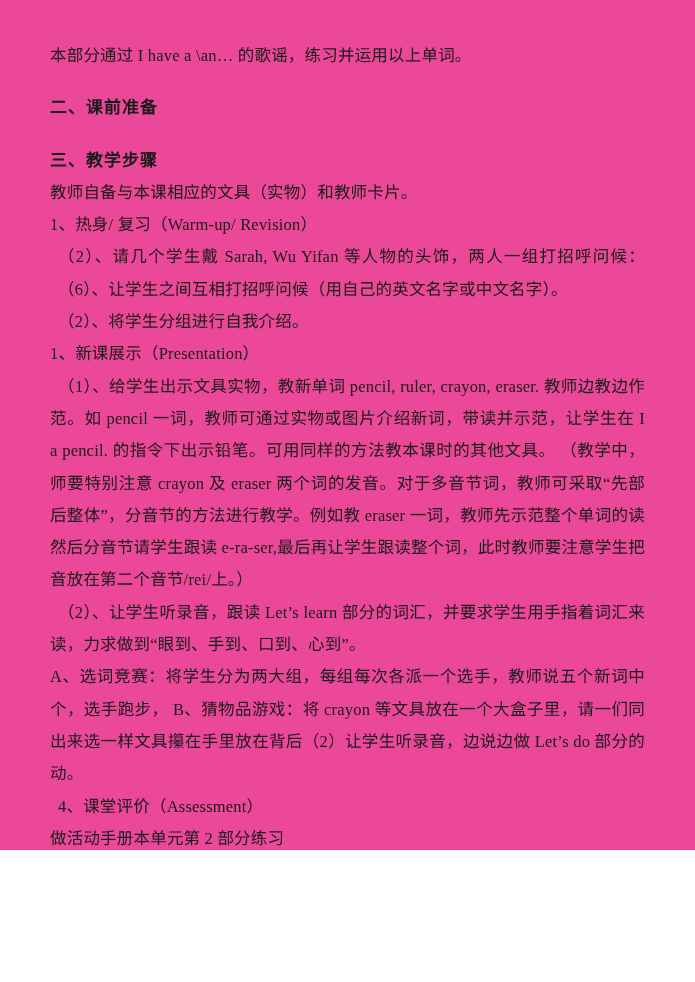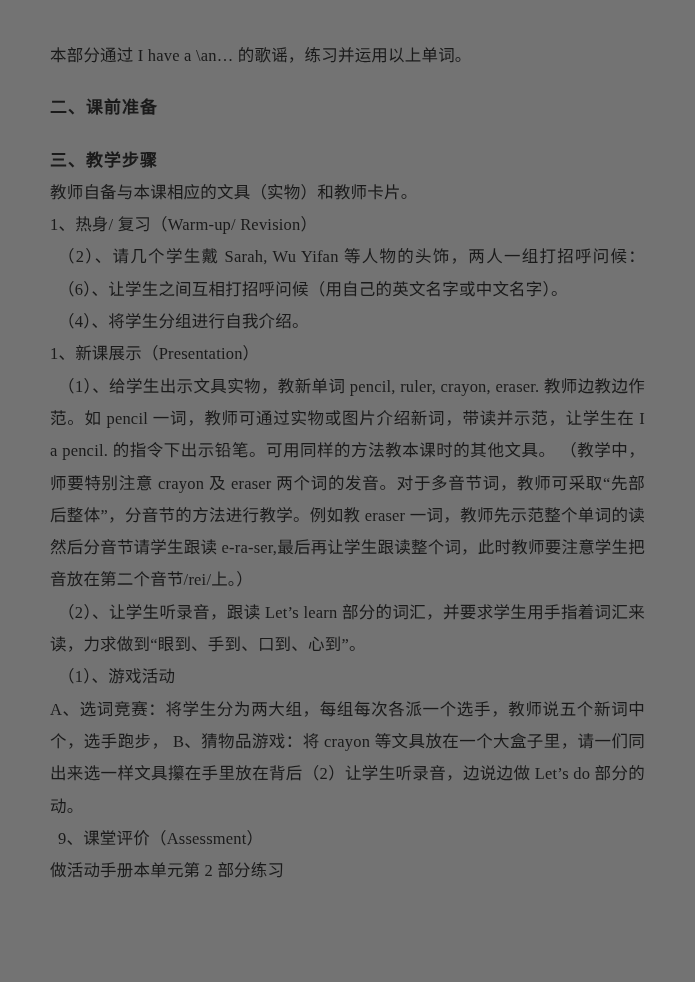--- a/index.html
+++ b/index.html
@@ -3,24 +3,24 @@
 <meta charset="utf-8">
 <style>
   html, body {
     margin: 0;
     padding: 0;
     background: #ffffff;
   }
   .page {
     position: relative;
     width: 695px;
-    height: 982px;
+    height: 850px;
     box-sizing: border-box;
     padding: 40px 50px 0 50px;
-    background: #737373;
+    background: #ec4899;
     color: #1a1a1a;
     font-family: "Liberation Serif", "DejaVu Serif", serif;
     font-size: 16.5px;
     overflow: hidden;
   }
   .line {
     height: 32.3px;
     line-height: 32.3px;
     white-space: nowrap;
     overflow: hidden;
@@ -46,31 +46,30 @@
 <body>
 
 <div class="page">
   <div class="line">本部分通过 I have a \an… 的歌谣，练习并运用以上单词。</div>
   <div class="line heading">二、课前准备</div>
   <div class="line heading">三、教学步骤</div>
   <div class="line">教师自备与本课相应的文具（实物）和教师卡片。</div>
   <div class="line">1、热身/ 复习（Warm-up/ Revision）</div>
   <div class="line indent full">（2）、请几个学生戴 Sarah, Wu Yifan 等人物的头饰，两人一组打招呼问候：Hello,</div>
   <div class="line indent">（6）、让学生之间互相打招呼问候（用自己的英文名字或中文名字）。</div>
-  <div class="line indent">（4）、将学生分组进行自我介绍。</div>
+  <div class="line indent">（2）、将学生分组进行自我介绍。</div>
   <div class="line">1、新课展示（Presentation）</div>
   <div class="line indent full">（1）、给学生出示文具实物，教新单词 pencil, ruler, crayon, eraser. 教师边教边作示</div>
   <div class="line full">范。如 pencil 一词，教师可通过实物或图片介绍新词，带读并示范，让学生在 I have</div>
   <div class="line full">a pencil. 的指令下出示铅笔。可用同样的方法教本课时的其他文具。 （教学中，教</div>
   <div class="line full">师要特别注意 crayon 及 eraser 两个词的发音。对于多音节词，教师可采取“先部分，</div>
   <div class="line full">后整体”，分音节的方法进行教学。例如教 eraser 一词，教师先示范整个单词的读音，</div>
   <div class="line full">然后分音节请学生跟读 e-ra-ser,最后再让学生跟读整个词，此时教师要注意学生把生</div>
   <div class="line">音放在第二个音节/rei/上。）</div>
   <div class="line indent full">（2）、让学生听录音，跟读 Let’s learn 部分的词汇，并要求学生用手指着词汇来认</div>
   <div class="line">读，力求做到“眼到、手到、口到、心到”。</div>
-  <div class="line indent">（1）、游戏活动</div>
   <div class="line full">A、选词竞赛：将学生分为两大组，每组每次各派一个选手，教师说五个新词中的一</div>
   <div class="line full">个，选手跑步， B、猜物品游戏：将 crayon 等文具放在一个大盒子里，请一们同学</div>
   <div class="line full">出来选一样文具攥在手里放在背后（2）让学生听录音，边说边做 Let’s do 部分的活</div>
   <div class="line">动。</div>
-  <div class="line indent">9、课堂评价（Assessment）</div>
+  <div class="line indent">4、课堂评价（Assessment）</div>
   <div class="line">做活动手册本单元第 2 部分练习</div>
 </div>
 
 </body></html>

